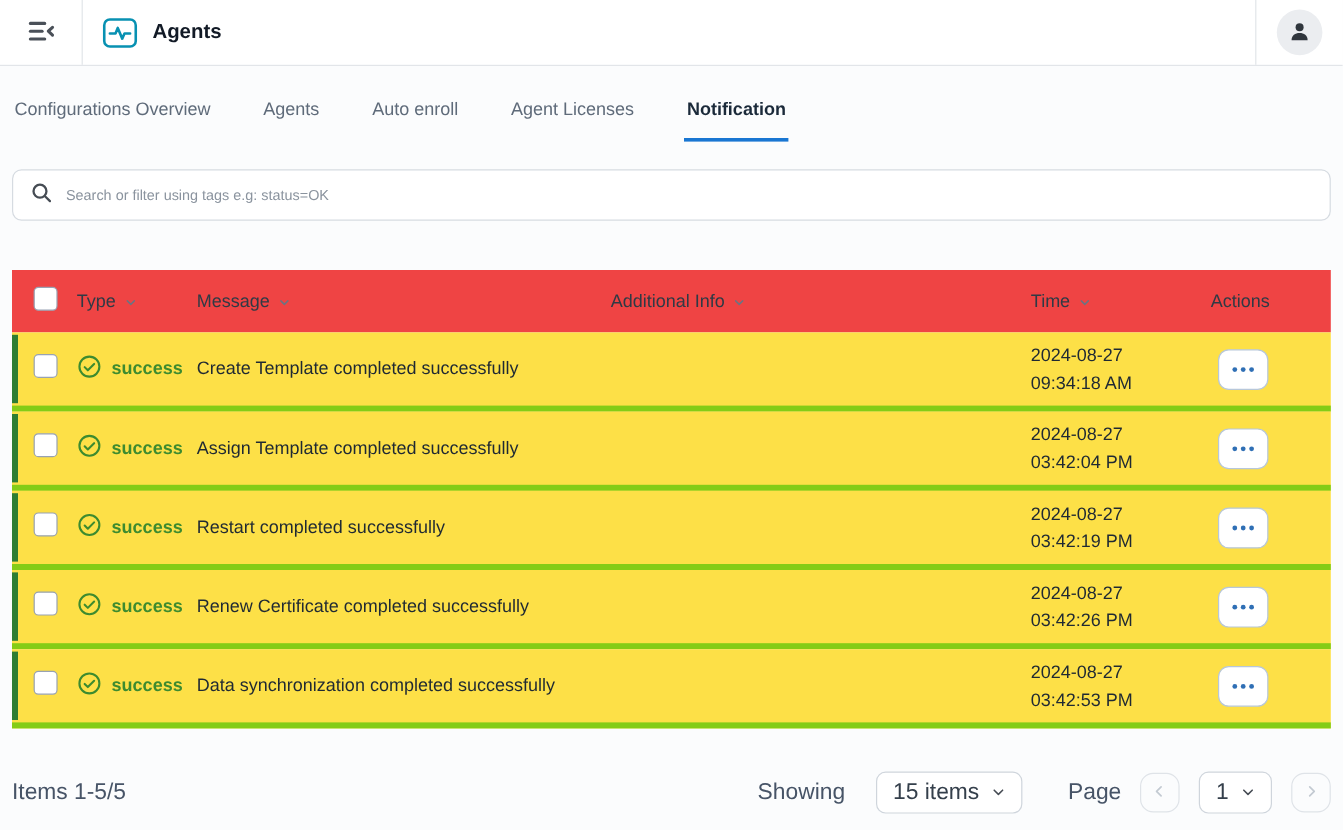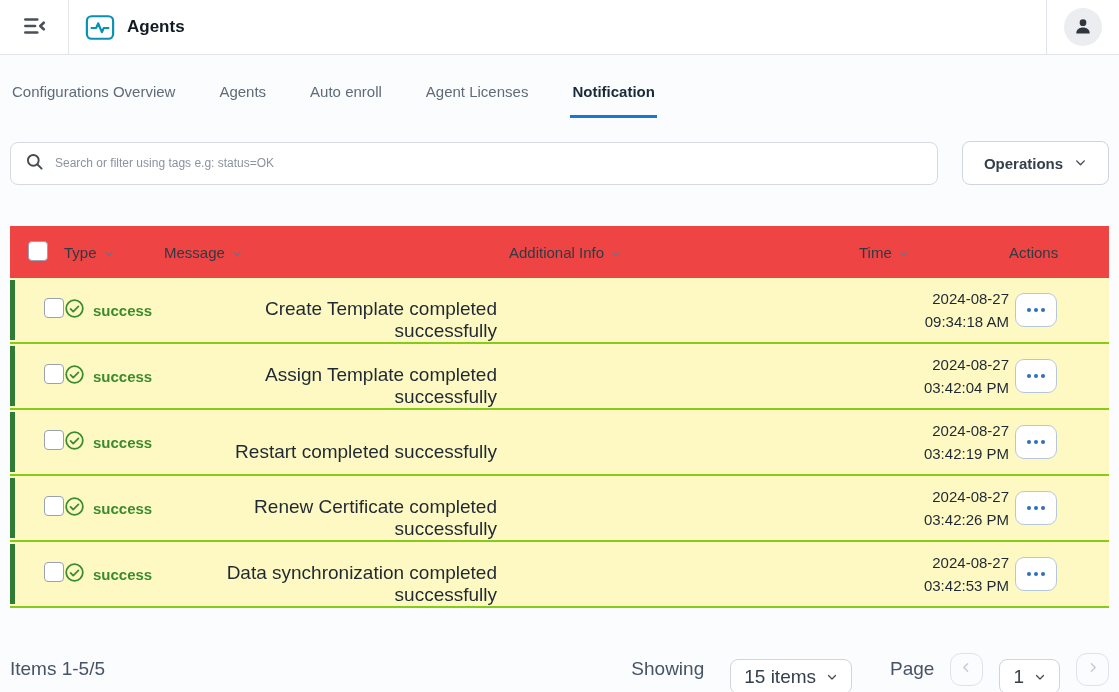--- a/index.html
+++ b/index.html
@@ -101,44 +101,43 @@
   }
   .thead {
     height: 52px;
     background: #ef4444;
     font-size: 15px;
     color: #2f3a45;
   }
   .th { display: flex; align-items: center; gap: 7px; cursor: pointer; }
   .trow {
     min-height: 66px;
-    background: #fef9c3;
-    border-bottom: 2px solid #84cc16;
+    background: #fde047;
+    border-bottom: 5px solid #84cc16;
     position: relative;
-    text-align: right;
   }
   .trow::before {
     content: "";
     position: absolute; left: 0; top: 2px; bottom: 2px; width: 5px;
     background: #2e7d32;
   }
   .checkbox {
     width: 20px; height: 20px;
     margin-left: 10px;
     border: 1.5px solid #98a2b3;
     border-radius: 4px;
     background: #fff;
     cursor: pointer;
     display: inline-block;
   }
   .type-cell {
     display: flex; align-items: center; gap: 8px;
     color: #3d8b2f; font-weight: bold; font-size: 15px;
   }
-  .message-cell { font-size: 19px; color: #1f2933; padding-right: 12px; margin-top: 20px; }
+  .message-cell { font-size: 15px; color: #1f2933; padding-right: 12px; }
   .addinfo-cell { font-size: 15px; color: #1f2933; }
   .time-cell { font-size: 15px; color: #1f2933; line-height: 23px; }
   .actions-cell { padding-left: 6px; }
   .ellipsis-btn {
     width: 42px; height: 34px;
     background: #fff;
     border: 1px solid #b7c7da;
     border-radius: 9px;
     display: flex; align-items: center; justify-content: center; gap: 3px;
     cursor: pointer;
@@ -160,21 +159,20 @@
   .select-ctl {
     height: 35px;
     background: #fff;
     border: 1px solid #cfd5dc;
     border-radius: 8px;
     display: flex; align-items: center; gap: 10px;
     padding: 0 13px;
     color: #343f4b;
     cursor: pointer;
     white-space: nowrap;
-    margin-top: 15px;
   }
   .nav-btn {
     width: 33px; height: 33px;
     background: transparent;
     border: 1px solid #dfe3e8;
     border-radius: 11px;
     display: flex; align-items: center; justify-content: center;
     cursor: default;
   }
 </style>
@@ -222,28 +220,20 @@
 <div class="toolbar">
   <div class="searchbox">
     <span>
       <svg width="19" height="19" viewBox="0 0 24 24" fill="none" stroke="#464c54" stroke-width="2.4" stroke-linecap="round">
         <circle cx="10.5" cy="10.5" r="6.8"></circle>
         <line x1="15.8" y1="15.8" x2="21" y2="21"></line>
       </svg>
     </span>
     <input type="text" placeholder="Search or filter using tags e.g: status=OK" style="">
   </div>
-  <button class="operations-btn">
-    <span>Operations</span>
-    <span>
-      <svg width="13" height="13" viewBox="0 0 24 24" fill="none" stroke="#464c54" stroke-width="2.6" stroke-linecap="round" stroke-linejoin="round">
-        <polyline points="5,9 12,16 19,9"></polyline>
-      </svg>
-    </span>
-  </button>
 </div>
 
 <div class="table">
 
   <div class="thead">
     <div>
       <span class="checkbox"></span>
     </div>
     <div class="th">
       <span>Type</span>

